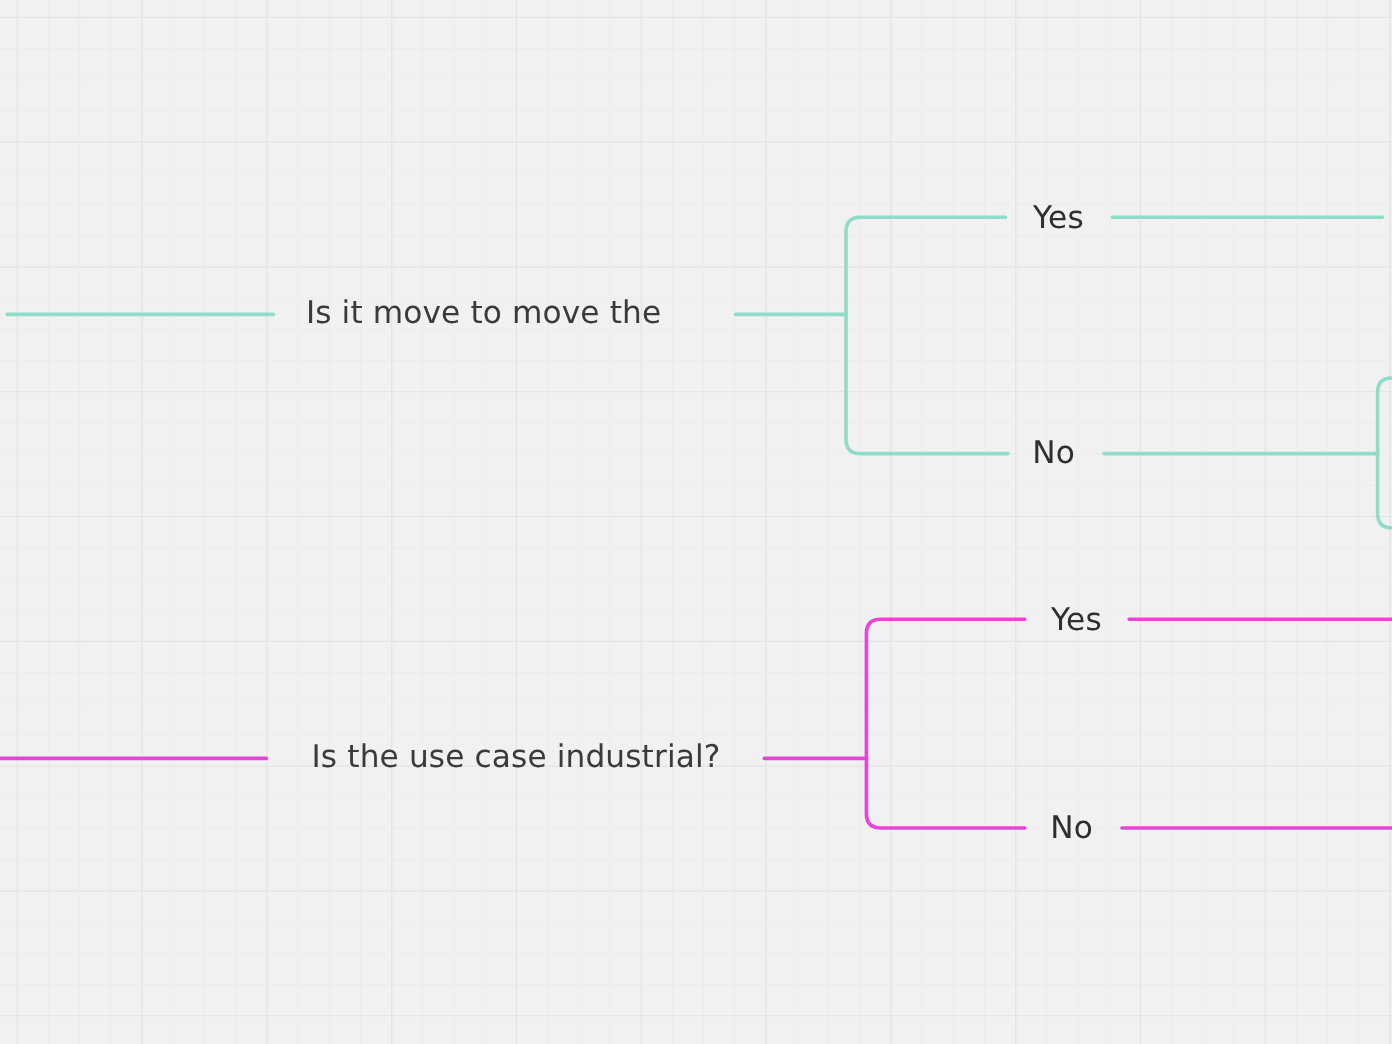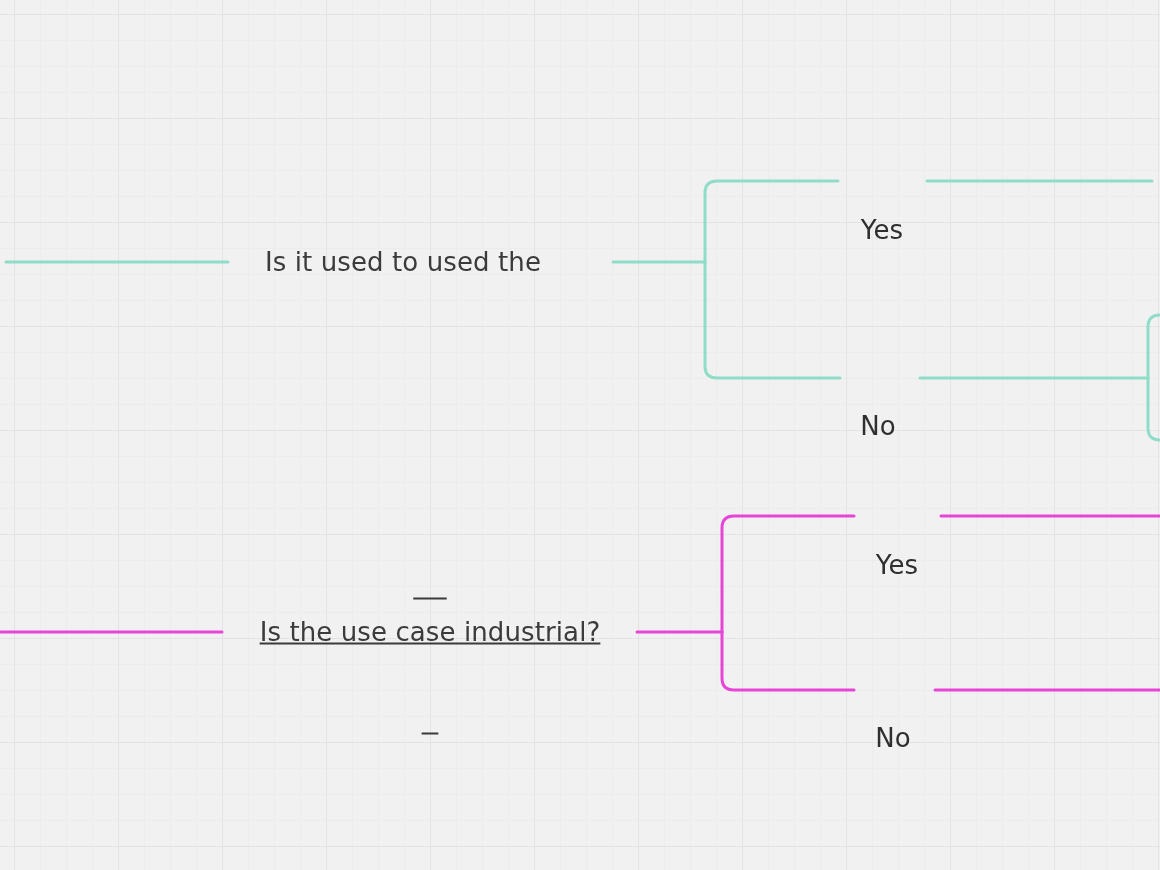--- a/index.html
+++ b/index.html
@@ -51,21 +51,20 @@
     letter-spacing: 0.1px;
   }
   .branch-label {
     position: absolute;
     color: #2f2f2f;
     font-size: 26px;
     line-height: 30px;
     white-space: nowrap;
     text-align: center;
     letter-spacing: 0.1px;
-    margin-top: 48px;
   }
   .q-node {
     transform: translate(-50%, -50%);
   }
   .b-node {
     transform: translate(-50%, -50%);
   }
 </style>
 </head>
 <body>
@@ -96,28 +95,28 @@
     <path d="M 722 632 L 722 528 Q 722 516 734 516 L 854 516" fill="none" stroke="#e845d8" stroke-width="3" stroke-linecap="round"></path>
 
     <path d="M 722 632 L 722 678 Q 722 690 734 690 L 854 690" fill="none" stroke="#e845d8" stroke-width="3" stroke-linecap="round"></path>
 
     <path d="M 941 516 L 1160 516" fill="none" stroke="#e845d8" stroke-width="3" stroke-linecap="round"></path>
 
     <path d="M 935 690 L 1160 690" fill="none" stroke="#e845d8" stroke-width="3" stroke-linecap="round"></path>
   </svg>
 
   <div class="node-label q-node" style="left: 403px; top: 262px; width: 380px;">
-    <div>Is it used to used the</div>
+    <div>Is it move to move the</div>
   </div>
 
   <div class="branch-label b-node" style="left: 882px; top: 182px;">Yes</div>
 
   <div class="branch-label b-node" style="left: 878px; top: 378px;">No</div>
 
-  <div class="node-label q-node" style="left: 430px; top: 632px; width: 400px; text-decoration: underline;">
+  <div class="node-label q-node" style="left: 430px; top: 632px; width: 400px;">
     <div>Is the use case industrial?</div>
   </div>
 
   <div class="branch-label b-node" style="left: 897px; top: 517px;">Yes</div>
 
   <div class="branch-label b-node" style="left: 893px; top: 690px;">No</div>
 
 </div>
 
 </body></html>

